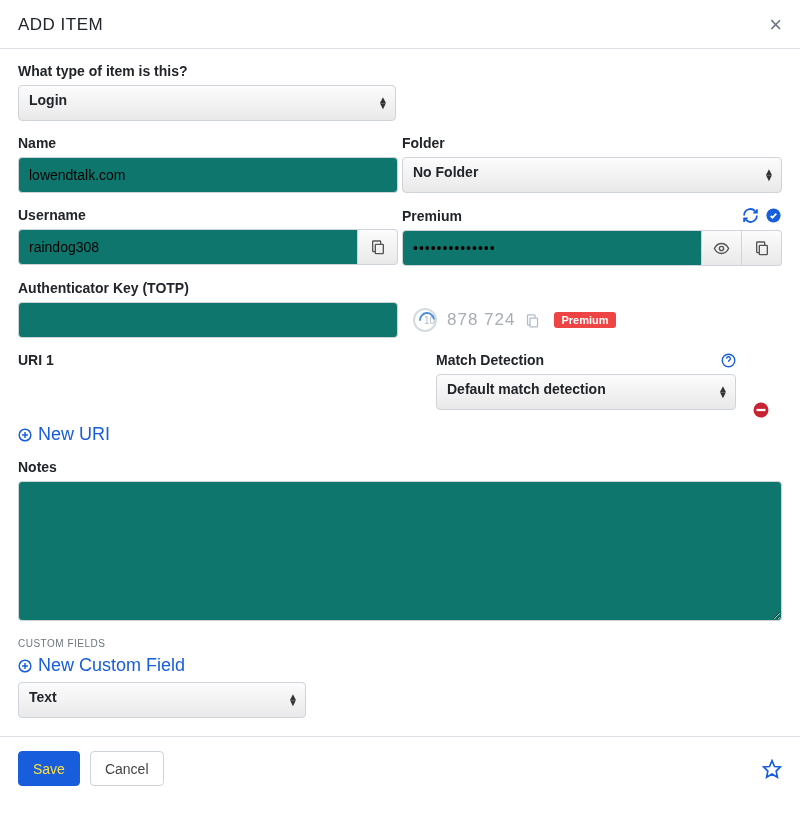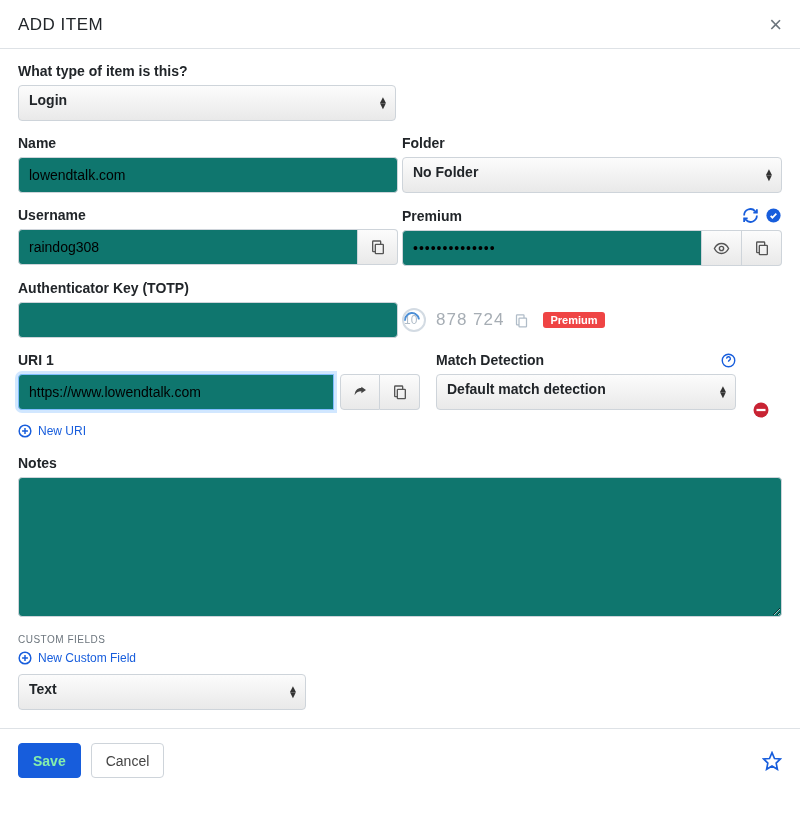--- a/index.html
+++ b/index.html
@@ -28,36 +28,36 @@
     .input-group .form-control { border-top-right-radius: 0; border-bottom-right-radius: 0; flex: 1; }
     .btn-addon {
       width: 40px; height: 36px; border: 1px solid #ced4da; border-left: none;
       display: flex; align-items: center; justify-content: center;
       background: linear-gradient(to bottom, #fcfcfc, #e9e9e9); cursor: pointer; color: #555;
     }
     .btn-addon:last-child { border-top-right-radius: 4px; border-bottom-right-radius: 4px; }
     .icon-btn-inline { display: inline-flex; gap: 6px; }
     .icon-btn-inline svg { width: 17px; height: 17px; }
     .totp-row { display: flex; align-items: center; gap: 10px; height: 36px; }
-    .totp-circle { width: 24px; height: 24px; border-radius: 50%; border: 2px solid #d3dbe3; display: flex; align-items: center; justify-content: flex-start; font-size: 12px; color: #b0bcc8; position: relative; }
+    .totp-circle { width: 24px; height: 24px; border-radius: 50%; border: 2px solid #d3dbe3; display: flex; align-items: center; justify-content: flex-end; font-size: 10px; color: #b0bcc8; position: relative; margin-left: 11px; }
     .totp-circle::after { content: ""; position: absolute; width: 12px; height: 12px; border: 2px solid #4d8fd6; border-right-color: transparent; border-bottom-color: transparent; border-radius: 50%; transform: rotate(40deg); }
     .totp-code { color: #a6adb4; letter-spacing: 1px; font-size: 17px; }
     .totp-copy { color: #b0bcc8; }
     .badge-premium { background: #ef4444; color: #fff; font-size: 11px; font-weight: 700; padding: 2px 7px; border-radius: 3px; margin-left: 4px; }
     .uri-row { display: grid; grid-template-columns: 1fr 300px 30px; gap: 16px; align-items: start; }
     .match-wrap { }
     .remove-wrap { display: flex; align-items: flex-end; height: 100%; padding-bottom: 5px; }
-    .link-action { color: #175ddc; font-size: 12px; display: inline-flex; align-items: center; gap: 6px; cursor: pointer; }
+    .link-action { color: #175ddc; font-size: 18px; display: inline-flex; align-items: center; gap: 6px; cursor: pointer; }
     .link-action .plus-circle { width: 14px; height: 14px; }
     textarea.form-control { height: 140px; resize: vertical; }
     .section-title { font-size: 10px; color: #6c757d; font-weight: 400; letter-spacing: 0.5px; margin-bottom: 6px; margin-top: 4px; }
     .custom-select-small { width: 288px; }
     .modal-footer { border-top: 1px solid #dee2e6; padding: 14px 18px; display: flex; align-items: center; gap: 10px; }
     .btn { height: 35px; padding: 0 14px; border-radius: 4px; font-size: 14px; cursor: pointer; display: inline-flex; align-items: center; }
-    .btn-primary { background: #1d4ed8; background: #175ddc; color: #86efac; border: 1px solid #175ddc; font-weight: 700; }
+    .btn-primary { background: #1d4ed8; background: #175ddc; color: #fde047; border: 1px solid #175ddc; font-weight: 400; }
     .btn-secondary { background: #fff; border: 1px solid #ced4da; color: #444; }
     .spacer { flex: 1; }
     svg { display: block; }
   </style>
 </head>
 <body>
 
 <div class="modal-header">
   <div class="modal-title">ADD ITEM</div>
   <div class="close-x">×</div>
@@ -154,34 +154,20 @@
             </svg>
         </span>
         <span class="badge-premium">Premium</span>
       </div>
     </div>
   </div>
 
   <div class="uri-row">
     <div class="form-group">
       <label class="form-label">URI 1</label>
-      <div class="input-group">
-        <input class="form-control focused" value="https://www.lowendtalk.com" style="">
-        <div class="btn-addon" style="border-left:1px solid #ced4da;margin-left:6px;border-radius:4px 0 0 4px">
-          <svg width="16" height="16" viewBox="0 0 24 24" fill="#444">
-              <path d="M14 4l7 5-7 5v-3c-5 0-8 2-10 6 0-7 4-11 10-11V4z"></path>
-            </svg>
-        </div>
-        <div class="btn-addon">
-          <svg width="16" height="16" viewBox="0 0 24 24" fill="none" stroke="#555" stroke-width="2">
-              <rect x="8" y="8" width="12" height="14" rx="1"></rect>
-              <path d="M16 8V4a1 1 0 0 0-1-1H5a1 1 0 0 0-1 1v14a1 1 0 0 0 1 1h3"></path>
-            </svg>
-        </div>
-      </div>
     </div>
     <div class="form-group match-wrap">
       <div class="label-row">
         <label class="form-label">Match Detection</label>
         <span>
           <svg width="15" height="15" viewBox="0 0 24 24" fill="none" stroke="#175ddc" stroke-width="2.2">
               <circle cx="12" cy="12" r="10"></circle>
               <path d="M9 9a3 3 0 1 1 4.2 2.7c-.8.5-1.2 1-1.2 2.3M12 18h.01"></path>
             </svg>
         </span>

